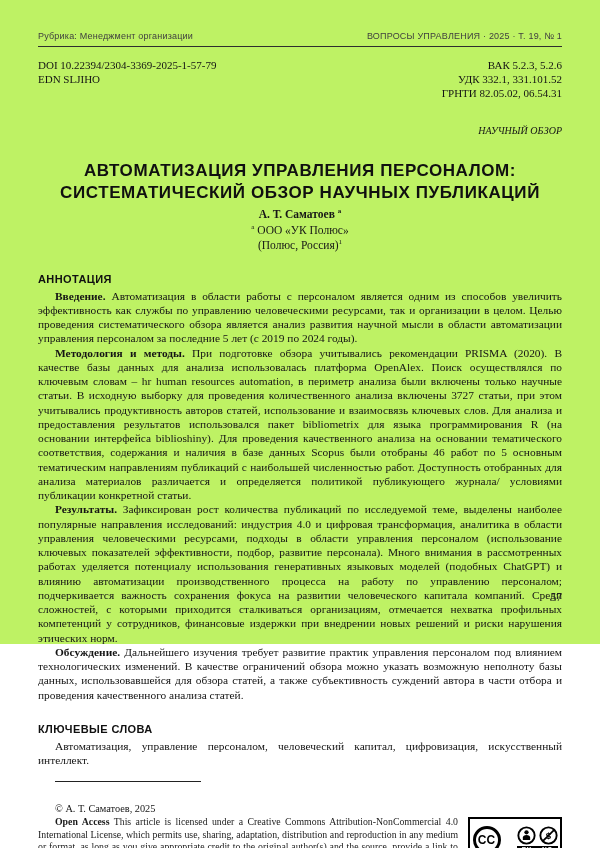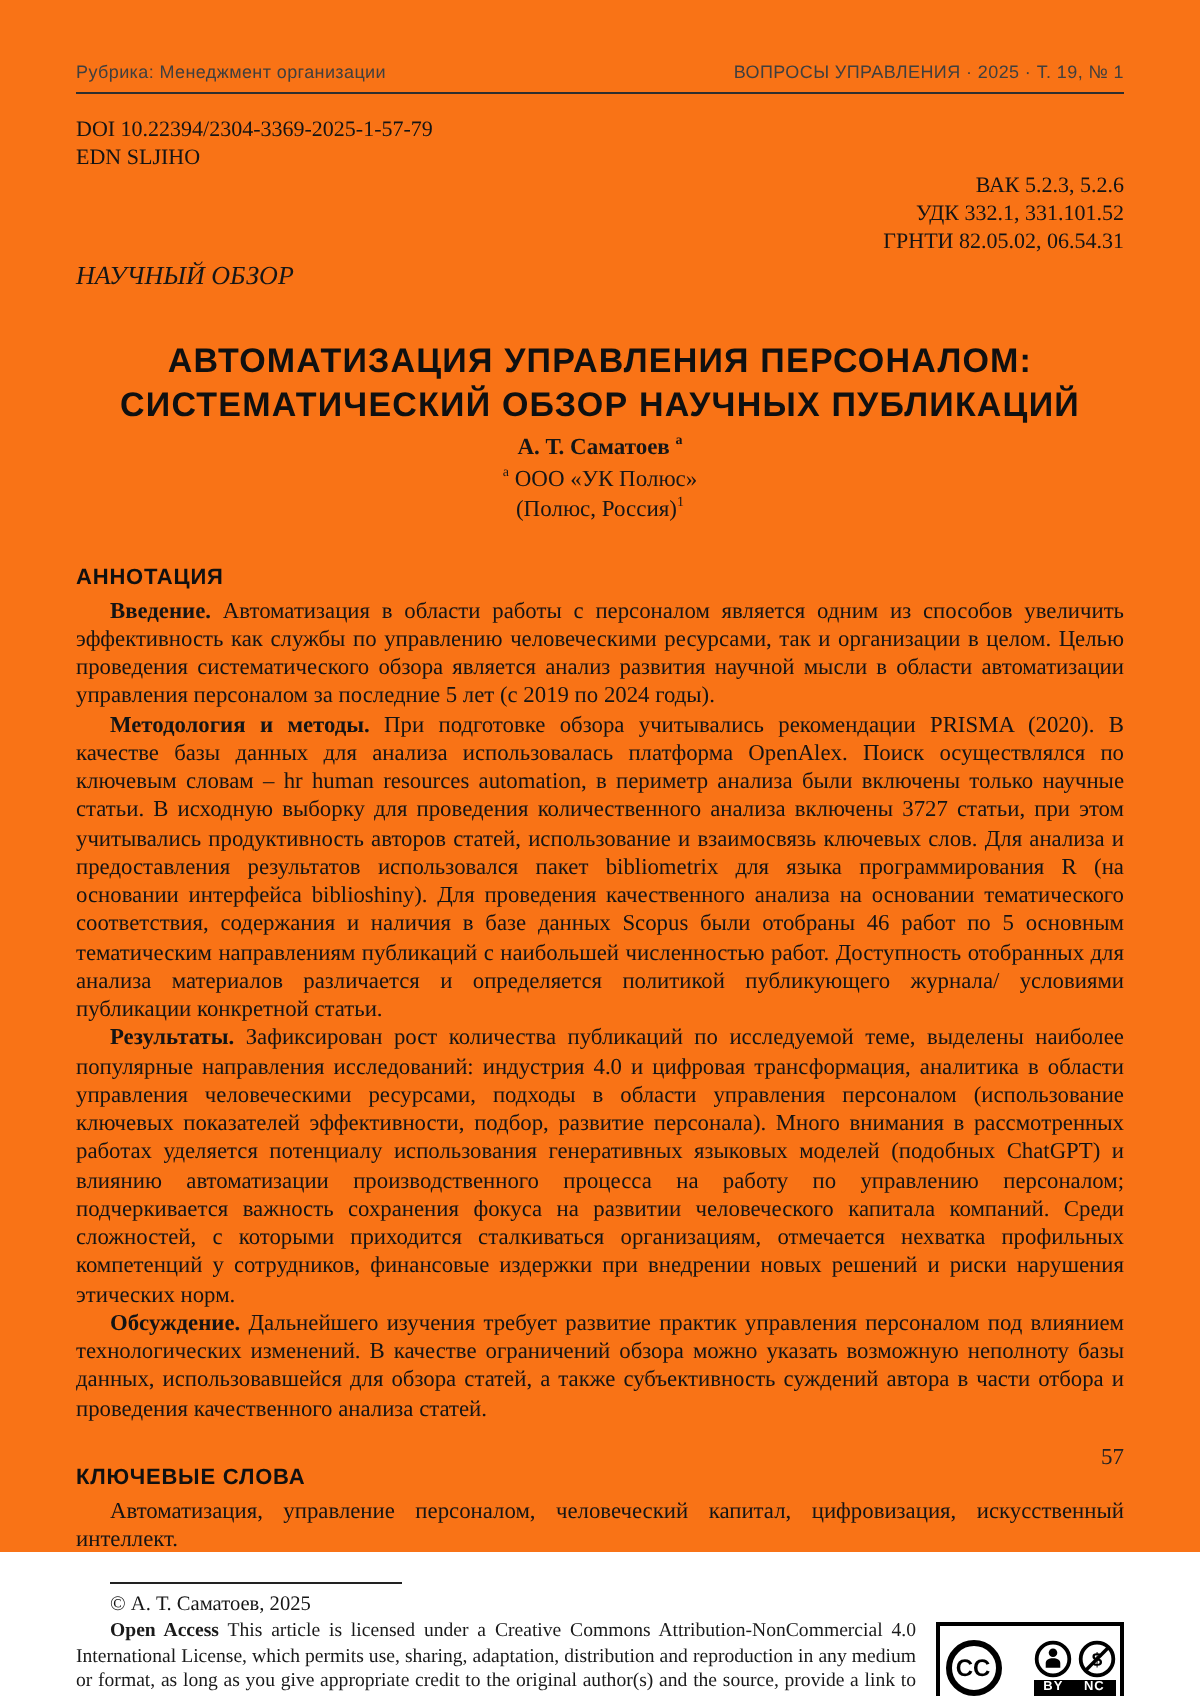--- a/index.html
+++ b/index.html
@@ -5,42 +5,42 @@
   * { margin:0; padding:0; box-sizing:border-box; }
   html,body { background:#ffffff; }
   body {
     width:600px; height:848px; margin:0 auto;
     font-family:"Liberation Serif", serif;
     color:#161616;
     overflow:hidden;
   }
   .page {
     position:relative;
-    width:600px; height:776px;
+    width:600px; height:644px;
     padding:31px 38px 17px 38px;
-    background:#f97316;
+    background:#bef264;
   }
 
   
   .running-head {
     display:flex; justify-content:space-between; align-items:baseline;
     font-family:"Liberation Sans", sans-serif;
     font-size:9px; color:#3f3f3f; letter-spacing:0.2px;
   }
   .head-rule { border-bottom:1.2px solid #2e2e2e; margin-top:5px; }
 
   
   .meta-row {
     display:flex; justify-content:space-between;
-    margin-top:11px; font-size:11px; line-height:14px; color:#141414;flex-direction:column;
+    margin-top:11px; font-size:11px; line-height:14px; color:#141414;
   }
   .meta-right { text-align:right;margin-left:44px; }
 
   .article-type {
-    text-align:left; font-style:italic; font-size:13px; margin-top:2px;
+    text-align:right; font-style:italic; font-size:10px; margin-top:25px;
   }
 
   
   .title {
     margin-top:24px; text-align:center;
     font-family:"Liberation Sans", sans-serif;
     font-weight:bold; font-size:17px; line-height:22px;
     letter-spacing:0.6px; color:#101010;
   }
   .authors { text-align:center; margin-top:3px; font-size:11.5px; line-height:15.5px; }
@@ -54,21 +54,21 @@
     color:#101010; margin-top:19px; margin-bottom:4px;
   }
   .body-p {
     font-size:11.4px; line-height:14.25px;
     text-align:justify; text-indent:17px; color:#141414;
   }
   .keywords-heading { margin-top:21px; }
 
   
   .footnote-rule { width:146px; border-top:1px solid #222; margin-left:17px; margin-top:14px; }
-  .copyright { font-size:10.3px; text-indent:17px; margin-top:5px; }
+  .copyright { font-size:10.3px; text-indent:17px; margin-top:21px; }
   .oa-row { display:flex; align-items:flex-start; margin-top:2px; }
   .oa-text {
     flex:1; font-size:9.8px; line-height:12.3px;
     text-align:justify; text-indent:17px; color:#1a1a1a;
   }
   .cc-badge {
     width:94px; height:46px; border:2px solid #000; background:#fff;
     margin-left:10px; margin-top:1px; flex:0 0 auto;
     display:flex; align-items:center; justify-content:center; gap:16px;
   }

